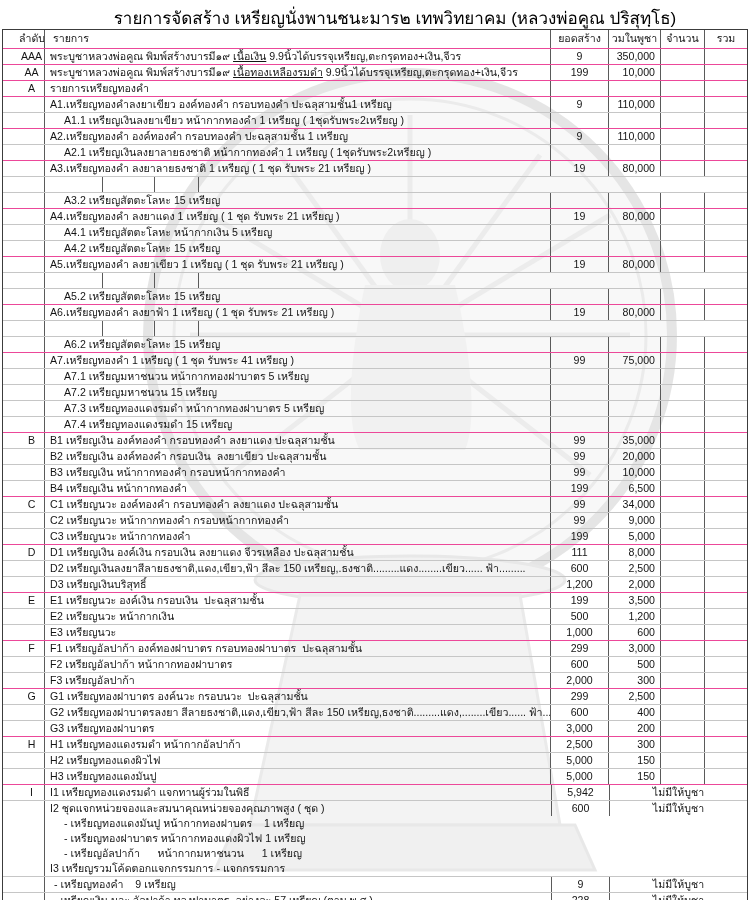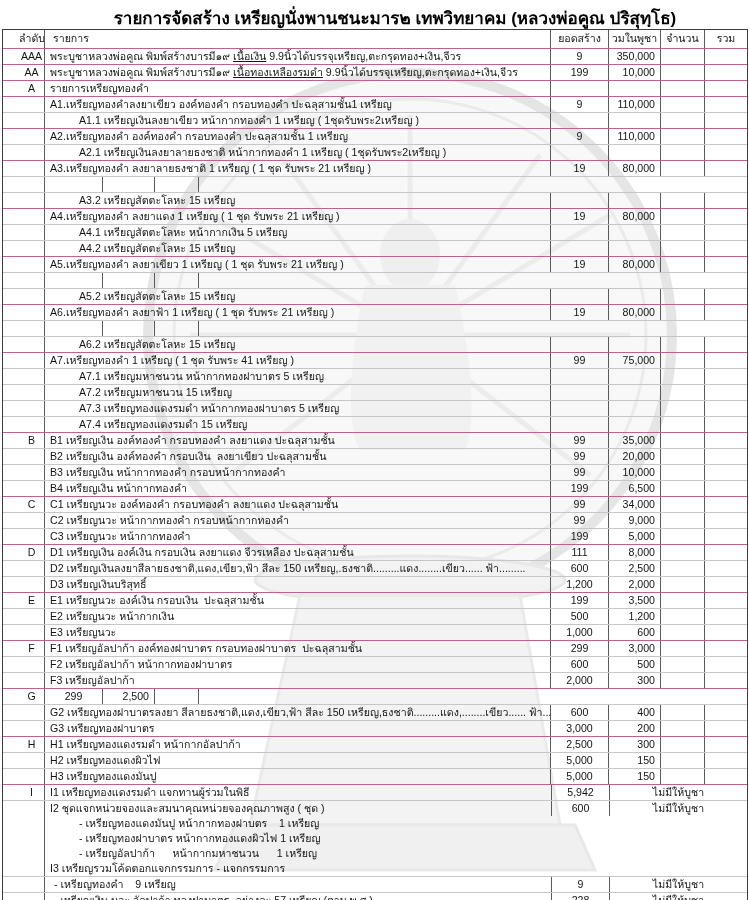--- a/index.html
+++ b/index.html
@@ -1,30 +1,30 @@
 <!DOCTYPE html>
 <html><head>
 <meta charset="utf-8">
 <style>
   html,body{margin:0;padding:0;background:#fff;}
   .page{position:relative;width:750px;height:900px;background:#ffffff;overflow:hidden;
         font-family:"Liberation Sans","DejaVu Sans",sans-serif;color:#141414;}
   .watermark{position:absolute;left:0;top:35px;z-index:0;}
-  .title{position:relative;z-index:2;text-align:center;font-size:17px;font-weight:bold;
+  .title{position:relative;z-index:2;text-align:center;font-size:17px;font-weight:normal;
          padding-top:4px;height:25px;color:#000;padding-left:40px;}
   .table{position:relative;z-index:2;margin:0 2px;border:1.5px solid #3c3c3c;background:transparent;}
   .tr{display:flex;height:15px;line-height:14.5px;font-size:10.6px;border-top:1px solid #c6c6c6;}
   .tr.header{height:18px;line-height:17px;border-top:none;}
   .tr.section,.tr.block{border-top:1px solid #ec4899;}
   .tr.free{border-top:none;}
   .cell{border-left:1px solid #5a5a5a;overflow:hidden;white-space:pre;flex:0 0 auto;box-sizing:content-box;}
   .cell:first-child{border-left:none;}
   .c-no{width:25px;text-align:center;margin-left:16px;}
   .c-item{flex:1 1 auto;padding-left:5px;}
-  .c-item.ind1{padding-left:34px;}
+  .c-item.ind1{padding-left:19px;}
   .c-item.ind2{padding-left:9px;}
   .c-made{width:57px;text-align:center;}
   .c-price{width:47px;text-align:right;padding-right:5px;box-sizing:border-box;width:52px;}
   .c-qty{width:43px;}
   .c-sum{width:42px;}
   .c-noprice{width:137px;text-align:center;}
   .c-free{width:192px;border-left:none;}
   .u{text-decoration:underline;}
   .hc{padding-left:8px;}
 </style>
@@ -382,20 +382,21 @@
         <div class="tr row">
           <div class="cell c-no"></div>
           <div class="cell c-item">F3 เหรียญอัลปาก้า</div>
           <div class="cell c-made">2,000</div>
           <div class="cell c-price">300</div>
           <div class="cell c-qty"></div>
           <div class="cell c-sum"></div>
         </div>
         <div class="tr section">
           <div class="cell c-no">G</div>
+          <div class="cell c-item">G1 เหรียญทองฝาบาตร องค์นวะ กรอบนวะ  ปะฉลุสามชั้น</div>
           <div class="cell c-made">299</div>
           <div class="cell c-price">2,500</div>
           <div class="cell c-qty"></div>
           <div class="cell c-sum"></div>
         </div>
         <div class="tr row">
           <div class="cell c-no"></div>
           <div class="cell c-item">G2 เหรียญทองฝาบาตรลงยา สีลายธงชาติ,แดง,เขียว,ฟ้า สีละ 150 เหรียญ,ธงชาติ.........แดง,........เขียว...... ฟ้า.........</div>
           <div class="cell c-made">600</div>
           <div class="cell c-price">400</div>

